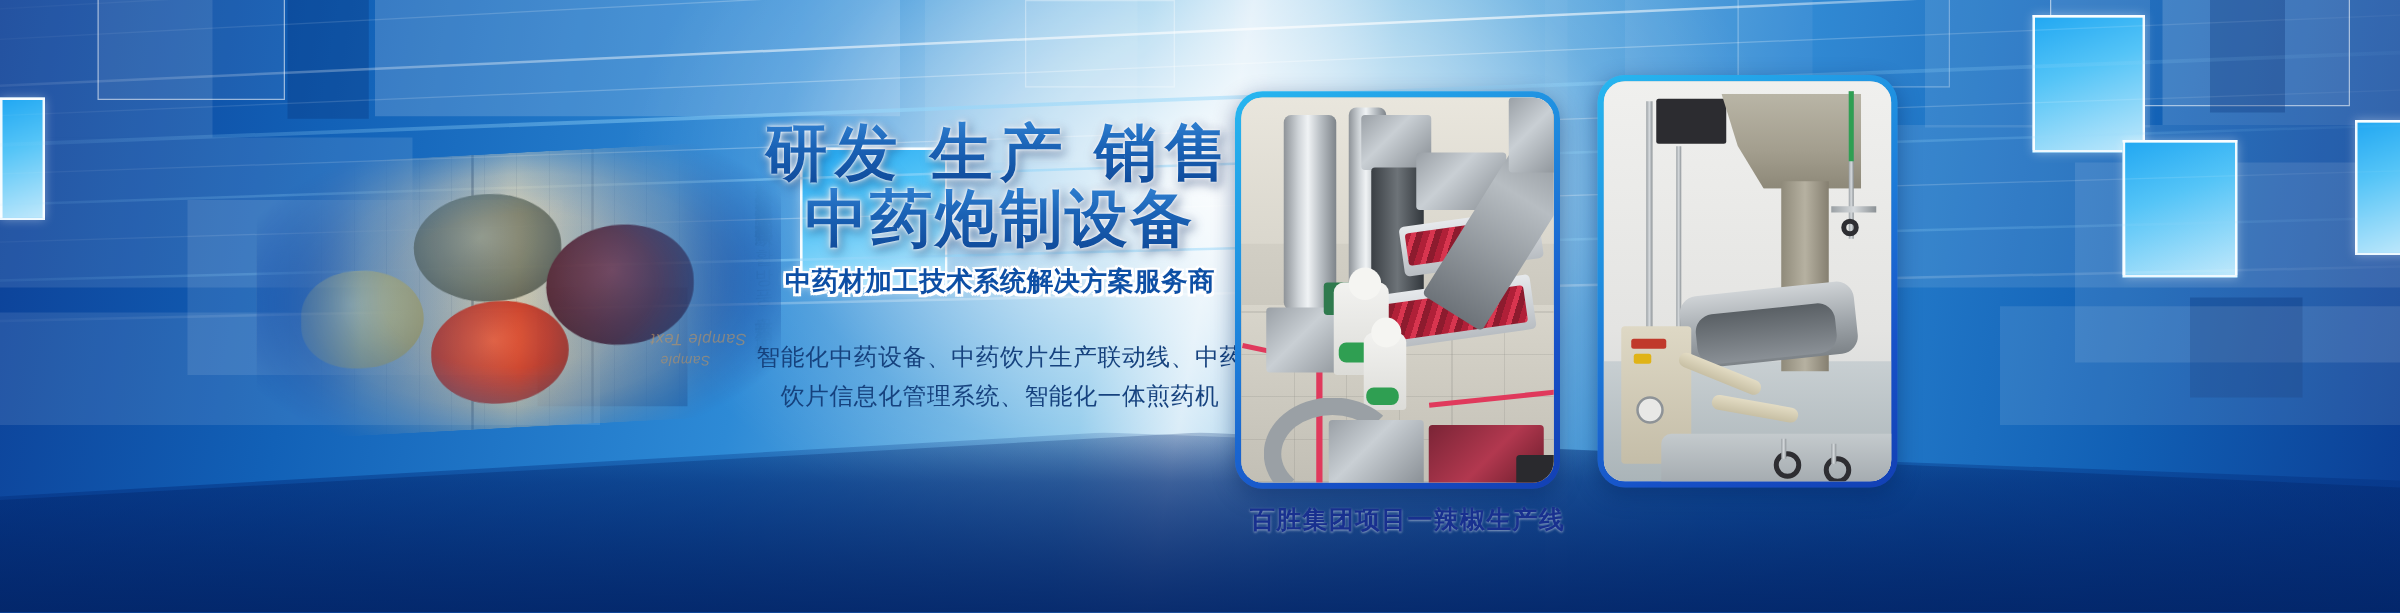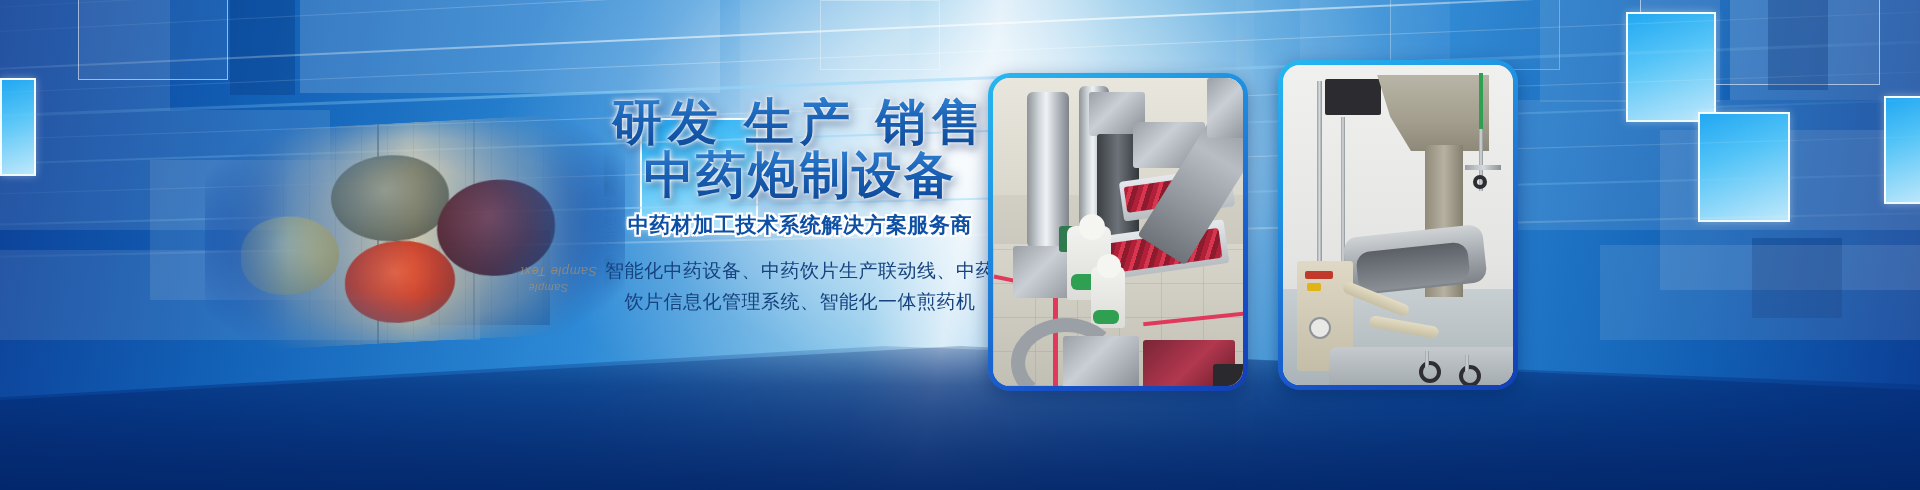--- a/index.html
+++ b/index.html
@@ -170,21 +170,21 @@
     font-weight:bold;
     color:#0d4fa5;
     letter-spacing:0.5px;
     text-shadow:
       -2px -2px 0 #fff, 2px -2px 0 #fff, -2px 2px 0 #fff, 2px 2px 0 #fff,
       0 -2px 0 #fff, 0 2px 0 #fff, -2px 0 0 #fff, 2px 0 0 #fff,
       0 0 6px rgba(255,255,255,0.9);
   }
 
   .hl-desc {
-    margin-top:16px;
+    margin-top:32px;
     font-size:19px;
     line-height:31px;
     color:#16427e;
     letter-spacing:0.5px;
     width:400px;
     text-align:center;
   }
 
   
   .photo-card {
@@ -380,20 +380,21 @@
       <div class="p1-worker-body" style="left:98px; top:188px; width:34px; height:62px;"></div>
       <div class="p1-worker-head" style="left:104px; top:176px; width:24px; height:24px;"></div>
       <div class="p1-glove" style="left:100px; top:232px; width:26px; height:14px; border-radius:6px;"></div>
 
       <div class="p1-pipe" style="left:18px; top:240px; width:110px; height:90px; border-width:14px;"></div>
       <div class="p1-box" style="left:70px; top:258px; width:76px; height:56px;"></div>
       <div class="p1-box" style="left:150px; top:262px; width:92px; height:56px; background:linear-gradient(135deg,#7a2436,#b2384f,#5d1724);"></div>
       <div class="p1-box" style="left:220px; top:286px; width:34px; height:32px; background:#2a2a2e;"></div>
     </div>
   </div>
+  <div class="caption" style="left:1000px; top:402px;">百胜集团项目一辣椒生产线</div>
 
   <div class="photo-card" style="left:1278px; top:60px; width:240px; height:330px;">
     <div class="photo-inner">
       <div class="p2-wall"></div>
       <div class="p2-floor"></div>
 
       <div class="p2-panel" style="left:42px; top:14px; width:56px; height:36px;"></div>
       <div class="p2-rod" style="left:34px; top:16px; width:5px; height:190px;"></div>
       <div class="p2-rod" style="left:58px; top:52px; width:4px; height:170px;"></div>
 

